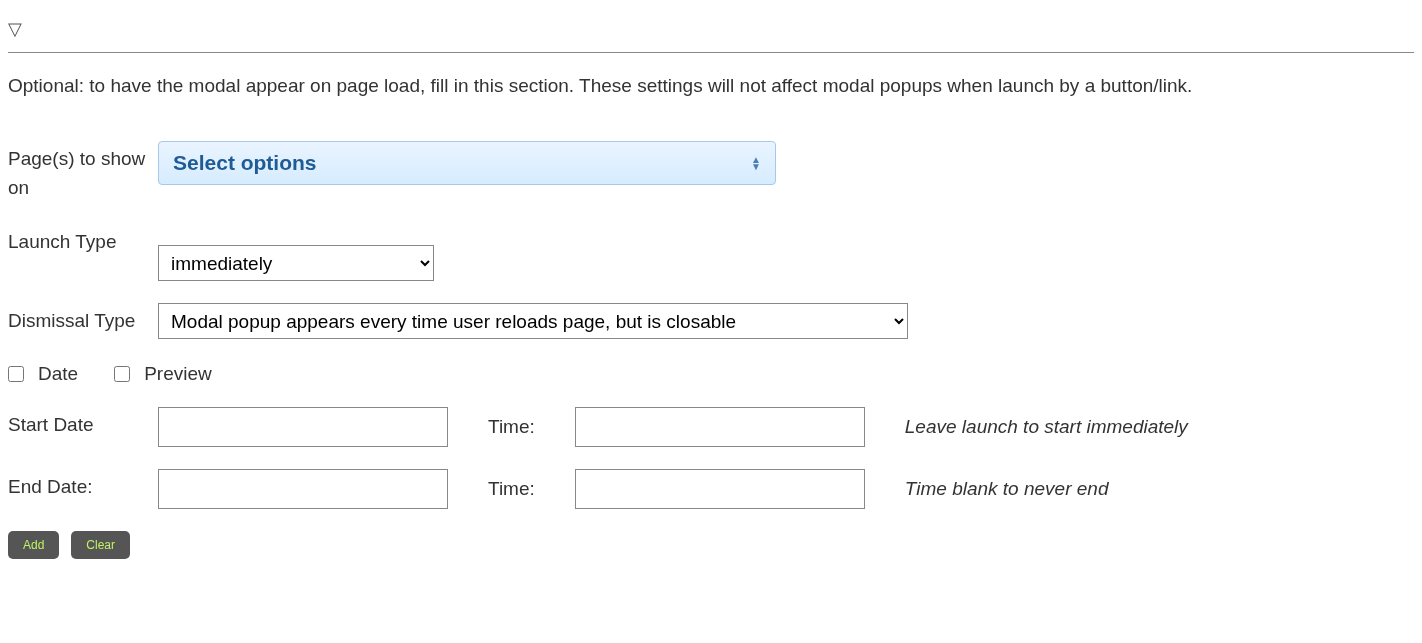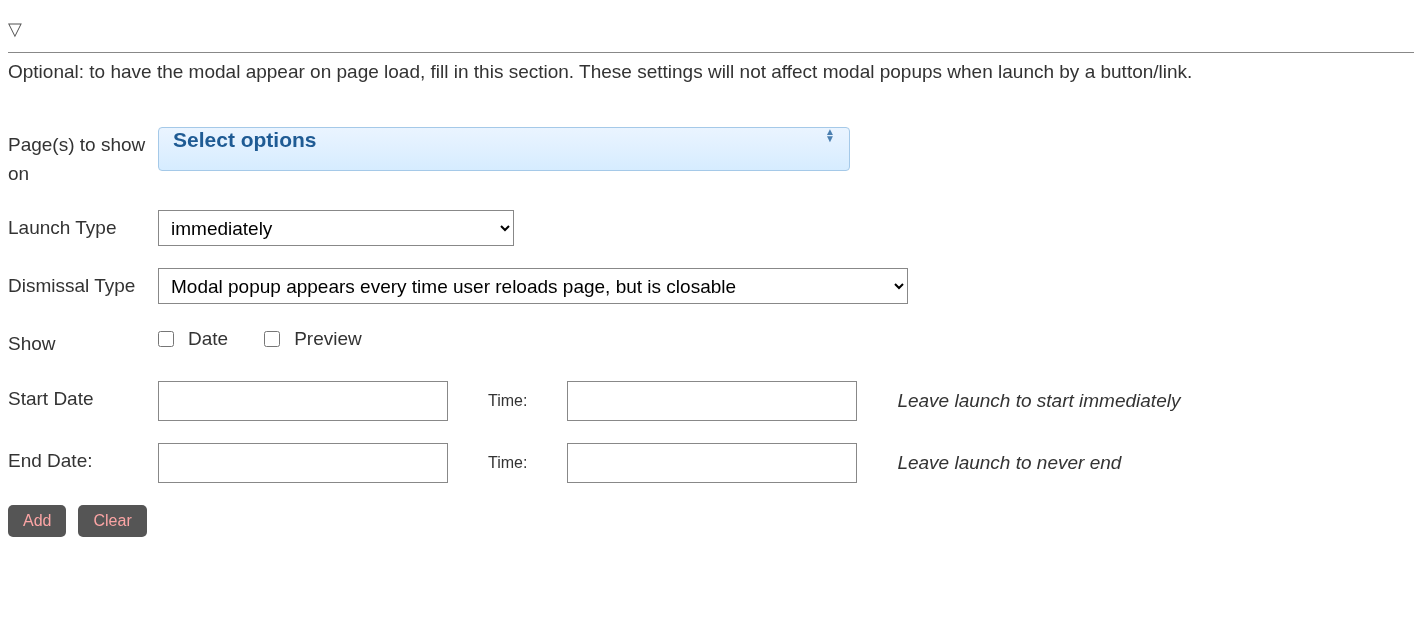--- a/index.html
+++ b/index.html
@@ -18,21 +18,21 @@
       border-bottom: 1px solid #888;
       display: flex;
       align-items: center;
       gap: 10px;
     }
     .heading .chev {
       font-size: 18px;
       color: #555;
     }
     .desc {
-      margin-top: 4px;
+      margin-top: 18px;
       color: #333;
       line-height: 1.6;
       text-align: justify;
     }
     .form {
       margin-top: 40px;
     }
     .row {
       display: flex;
       align-items: flex-start;
@@ -42,26 +42,27 @@
       width: 150px;
       flex-shrink: 0;
       padding-top: 4px;
       color: #333;
       line-height: 1.5;
     }
     .field-col {
       flex: 1;
     }
     .multiselect {
-      width: 692px;
+      width: 618px;
       height: 44px;
       background: linear-gradient(to bottom, #eaf4ff, #d6ecff);
       border: 1px solid #a5c9e8;
       border-radius: 4px;
       display: flex;
+      align-items: center;
       justify-content: space-between;
       padding: 0 14px;
       color: #1f5b94;
       font-weight: 700;
       font-size: 21px;
       cursor: pointer;
     }
     .multiselect .arrows {
       font-size: 10px;
       line-height: 7px;
@@ -70,21 +71,21 @@
       flex-direction: column;
     }
     select {
       font-family: inherit;
       font-size: 19px;
       padding: 6px 8px;
       border: 1px solid #888;
       background: #fff;
       height: 36px;
     }
-    .sel-launch { width: 356px; }
+    .sel-launch { width: 276px; margin-top: 21px; }
     .sel-dismiss { width: 750px; }
     .checkbox-group {
       display: flex;
       gap: 36px;
       align-items: center;
       padding-top: 2px;
     }
     .checkbox-group label {
       display: flex;
       align-items: center;
@@ -102,39 +103,39 @@
     }
     .text-input {
       width: 290px;
       height: 40px;
       border: 1px solid #888;
       padding: 4px 8px;
       font-family: inherit;
       font-size: 18px;
     }
     .time-label {
-      font-size: 16px;
+      font-size: 19px;
     }
     .hint {
       font-style: italic;
       color: #333;
       white-space: nowrap;
     }
     .buttons {
       display: flex;
       gap: 12px;
       margin-top: 20px;
     }
     .btn {
       background: #555;
-      color: #fca5a5;
+      color: #bef264;
       border: none;
       border-radius: 5px;
       padding: 7px 15px;
-      font-size: 16px;
+      font-size: 12px;
       font-family: inherit;
       cursor: pointer;
     }
   </style>
 </head>
 <body>
 
 <h2 class="heading">
   <span class="chev">▽</span>
 </h2>
@@ -168,21 +169,20 @@
   <div class="row">
     <div class="label-col">Dismissal Type</div>
     <div class="field-col">
       <select class="sel-dismiss">
         <option>Modal popup appears every time user reloads page, but is closable</option>
       </select>
     </div>
   </div>
 
   <div class="row">
-    <div class="label-col">Show</div>
     <div class="field-col">
       <div class="checkbox-group">
         <label>
           <input type="checkbox" style="">
           <span>Date</span>
         </label>
         <label>
           <input type="checkbox" style="">
           <span>Preview</span>
         </label>
@@ -202,21 +202,21 @@
     </div>
   </div>
 
   <div class="row">
     <div class="label-col">End Date:</div>
     <div class="field-col">
       <div class="date-row">
         <input type="text" class="text-input" style="">
         <span class="time-label">Time:</span>
         <input type="text" class="text-input" style="">
-        <span class="hint">Leave launch to never end</span>
+        <span class="hint">Time blank to never end</span>
       </div>
     </div>
   </div>
 
   <div class="buttons">
     <button class="btn">Add</button>
     <button class="btn">Clear</button>
   </div>
 
 </div>

